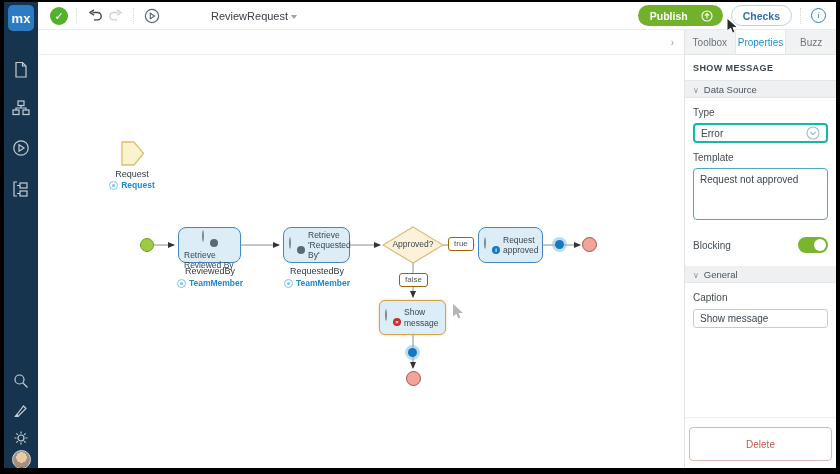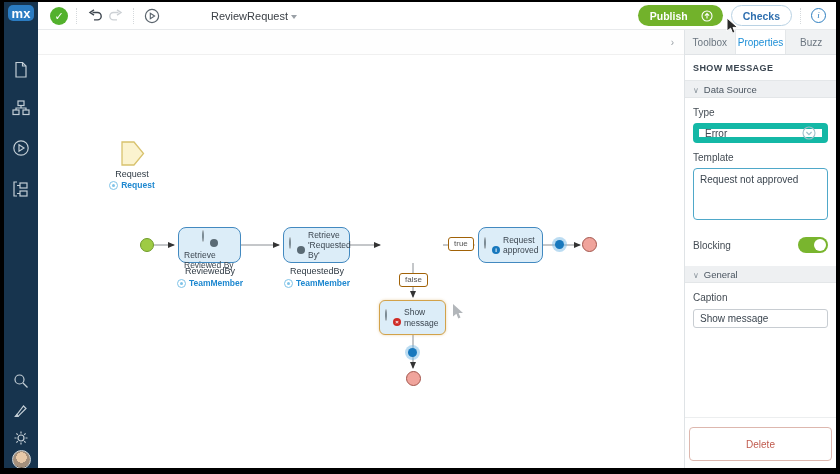--- a/index.html
+++ b/index.html
@@ -3,21 +3,21 @@
 <meta charset="utf-8">
 <style>
   * { margin:0; padding:0; box-sizing:border-box; }
   html,body { width:840px; height:474px; background:#000; overflow:hidden;
     font-family:"Liberation Sans", sans-serif; }
   .frame { position:absolute; left:4px; top:2px; width:832px; height:466px;
     background:#fff; overflow:hidden; }
 
   
   .sidebar { position:absolute; left:0; top:0; bottom:0; width:34px; background:#17344e; z-index:5; }
-  .logo { width:26px; height:16px; margin:3px auto 0; background:#2b7cc2; border-radius:5px;
+  .logo { width:26px; height:26px; margin:3px auto 0; background:#2b7cc2; border-radius:5px;
     color:#fff; font-weight:bold; font-size:13px; display:flex; align-items:center; justify-content:center; }
   .side-icon { position:absolute; left:0; width:34px; height:22px; display:flex;
     align-items:center; justify-content:center; cursor:pointer; }
   .side-icon svg { stroke:#c2cdd5; fill:none; stroke-width:1.2; }
   .avatar { position:absolute; left:8px; top:448px; width:19px; height:19px; border-radius:50%;
     border:1px solid #cfd6da;
     background:radial-gradient(circle at 50% 38%, #e8c9a8 0 38%, #a5907c 39% 72%, #6d5c4c 73%); }
 
   
   .topbar { position:absolute; left:34px; top:0; right:0; height:28px; background:#fff;
@@ -82,21 +82,21 @@
     cursor:pointer; border-right:1px solid #e4e7e9; }
   .tab:last-child { border-right:none; }
   .tab.active { background:#fff; color:#1d8fd7; }
   .panel-header { padding:8px 8px 7px; font-size:9px; font-weight:bold; letter-spacing:.4px;
     color:#3a4550; border-bottom:1px solid #e4e7e9; }
   .section-bar { height:17px; line-height:17px; padding:0 8px; background:#eef0f2;
     border-bottom:1px solid #e3e6e8; font-size:9.5px; color:#4a5560; cursor:pointer; }
   .section-bar .chev { color:#8a949c; font-size:8px; margin-right:5px; }
   .field { padding:9px 8px 0; }
   .field-label { font-size:10px; color:#444c54; margin-bottom:5px; }
-  .select-box { height:20px; border:6px solid #14b8a6; border-radius:4px; background:#fff;
+  .select-box { height:20px; border:2px solid #14b8a6; border-radius:4px; background:#fff;
     display:flex; align-items:center; padding:0 6px; font-size:10px; color:#3c4650; cursor:pointer; }
   .select-box .sp { flex:1; }
   .textarea-box { width:100%; height:52px; border:1px solid #4fa8c9; border-radius:4px; resize:none;
     font-family:"Liberation Sans",sans-serif; font-size:10px; color:#3c4650; padding:5px 6px; outline:none; }
   .toggle-row { display:flex; align-items:center; justify-content:space-between; padding:13px 8px 0; }
   .toggle { width:30px; height:16px; border-radius:8px; background:#79b52e; position:relative; cursor:pointer; }
   .toggle i { position:absolute; right:2px; top:2px; width:12px; height:12px; border-radius:50%; background:#fff; }
   .gap { height:13px; }
   .text-input { width:100%; height:19px; border:1px solid #c8cdd2; border-radius:3px; font-size:10px;
     color:#3c4650; padding:0 6px; font-family:"Liberation Sans",sans-serif; outline:none; }
@@ -255,20 +255,26 @@
       <span>Retrieve 'Requested By'</span>
     </div>
     <div class="caption" style="left:214px; top:236px;">RequestedBy</div>
     <div class="entity-row" style="left:214px; top:248px;">
       <span class="entity-ico">
           <i></i>
         </span>
       <span>TeamMember</span>
     </div>
 
+    <div class="diamond-wrap" style="left:344px; top:196px; width:62px; height:38px;">
+      <svg width="62" height="38" viewBox="0 0 62 38">
+          <polygon points="31,1 61,19 31,37 1,19" fill="#fcf2da" stroke="#d9ba7a" stroke-width="1.2"></polygon>
+        </svg>
+      <div class="diamond-text">Approved?</div>
+    </div>
     <div class="edge-label" style="left:410px; top:207px;">true</div>
     <div class="edge-label" style="left:361px; top:243px;">false</div>
 
     <div class="node activity" style="left:440px; top:197px; width:65px; height:36px;">
       <span class="act-icon"><span class="act-ring"></span><span class="act-badge badge-info">i</span></span>
       <span>Request approved</span>
     </div>
     <div class="flow-dot" style="left:514px; top:207px;">
         <i></i>
       </div>

